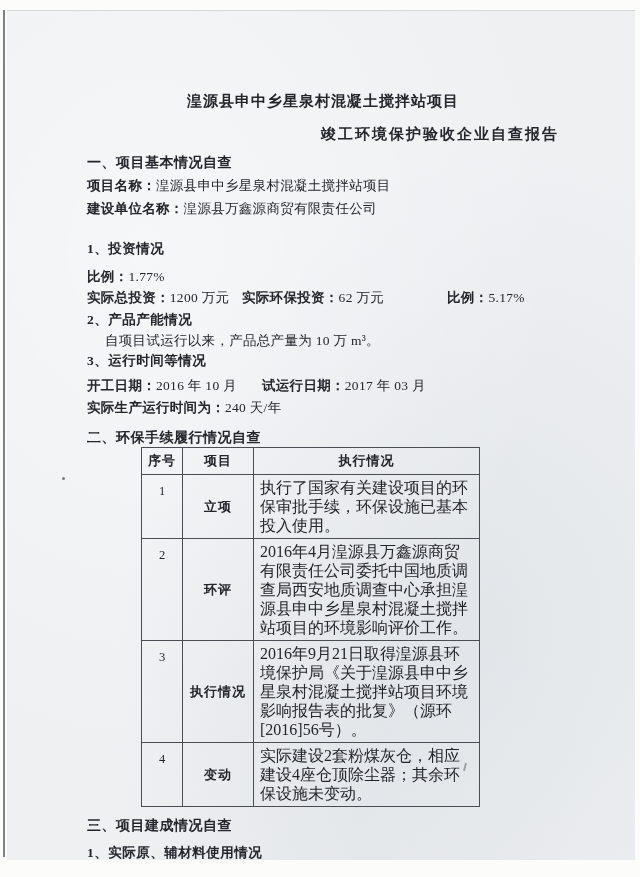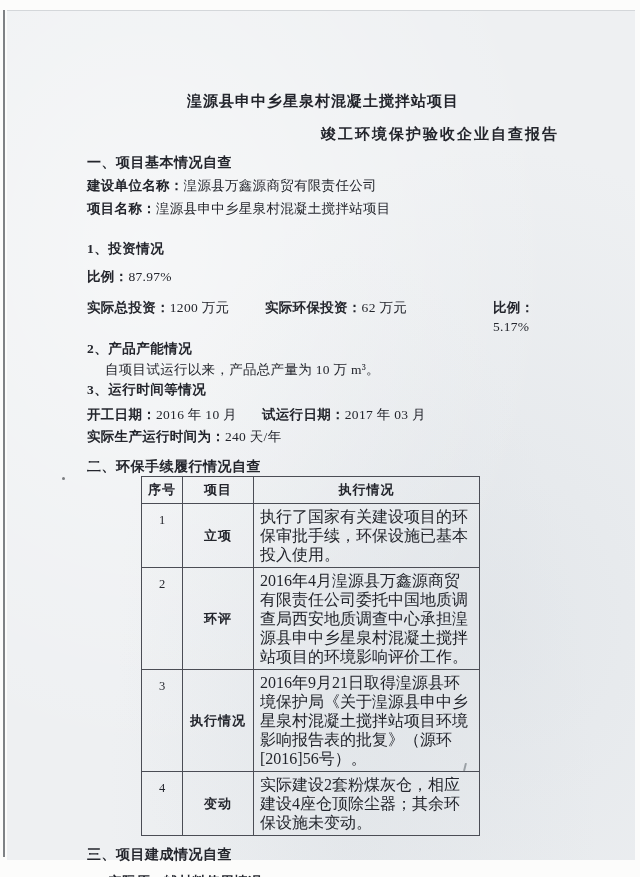--- a/index.html
+++ b/index.html
@@ -38,21 +38,21 @@
     letter-spacing:2px;line-height:20px;margin:13px 0 0 0;
   }
   .h-sec{font-size:14px;font-weight:bold;line-height:19px;margin:0;letter-spacing:.5px;}
   .h-sec.s1{margin-top:9px;}
   .h-sec.s2{margin-top:11px;}
   .h-sec.s3{margin-top:9px;}
   .num-h{font-size:13.5px;font-weight:bold;line-height:19px;margin:0;letter-spacing:.5px;}
   .line{font-size:13.5px;line-height:19px;margin:0;letter-spacing:.3px;}
   .lbl{font-weight:bold;}
   .mt4{margin-top:4px;} .mt5{margin-top:21px;} .mt9{margin-top:9px;}
-  .mt7{margin-top:12px;gap:23px;} .mt3{margin-top:3px;} .mt2{margin-top:2px;}
+  .mt7{margin-top:2px;} .mt3{margin-top:3px;} .mt2{margin-top:2px;}
   .mt1{margin-top:1px;} .mt6{margin-top:6px;} .mt8{margin-top:8px;}
   .indent{padding-left:18px;}
   .flex-row{display:flex;}
   .c-a{width:155px;} .c-b{width:205px;} .c-c{flex:1;}
   .d-a{width:175px;} .d-b{flex:1;}
   
   table.proc{
     border-collapse:collapse;table-layout:fixed;
     width:338px;margin:0 0 0 54px;
     color:#23252c;
@@ -84,31 +84,31 @@
 
   <div class="page">
     <div class="content">
 
       <p class="title">湟源县申中乡星泉村混凝土搅拌站项目</p>
       <p class="subtitle">竣工环境保护验收企业自查报告</p>
 
       <p class="h-sec s1">一、项目基本情况自查</p>
 
       <p class="line mt4">
-        <span class="lbl">建设单位名称：</span><span>湟源县万鑫源商贸有限责任公司</span>
+        <span class="lbl">项目名称：</span><span>湟源县申中乡星泉村混凝土搅拌站项目</span>
       </p>
 
       <p class="line mt4">
-        <span class="lbl">项目名称：</span><span>湟源县申中乡星泉村混凝土搅拌站项目</span>
+        <span class="lbl">建设单位名称：</span><span>湟源县万鑫源商贸有限责任公司</span>
       </p>
 
       <p class="num-h mt5">1、投资情况</p>
 
       <div class="flex-row line mt9">
-        <span class="c-c"><span class="lbl">比例：</span><span>87.97%</span></span>
+        <span class="c-c"><span class="lbl">比例：</span><span>1.77%</span></span>
       </div>
 
       <div class="flex-row line mt7">
         <span class="c-a"><span class="lbl">实际总投资：</span><span>1200 万元</span></span>
         <span class="c-b"><span class="lbl">实际环保投资：</span><span>62 万元</span></span>
         <span class="c-c"><span class="lbl">比例：</span><span>5.17%</span></span>
       </div>
 
       <p class="num-h mt3">2、产品产能情况</p>
       <p class="line indent mt2">自项目试运行以来，产品总产量为 10 万 m³。</p>

